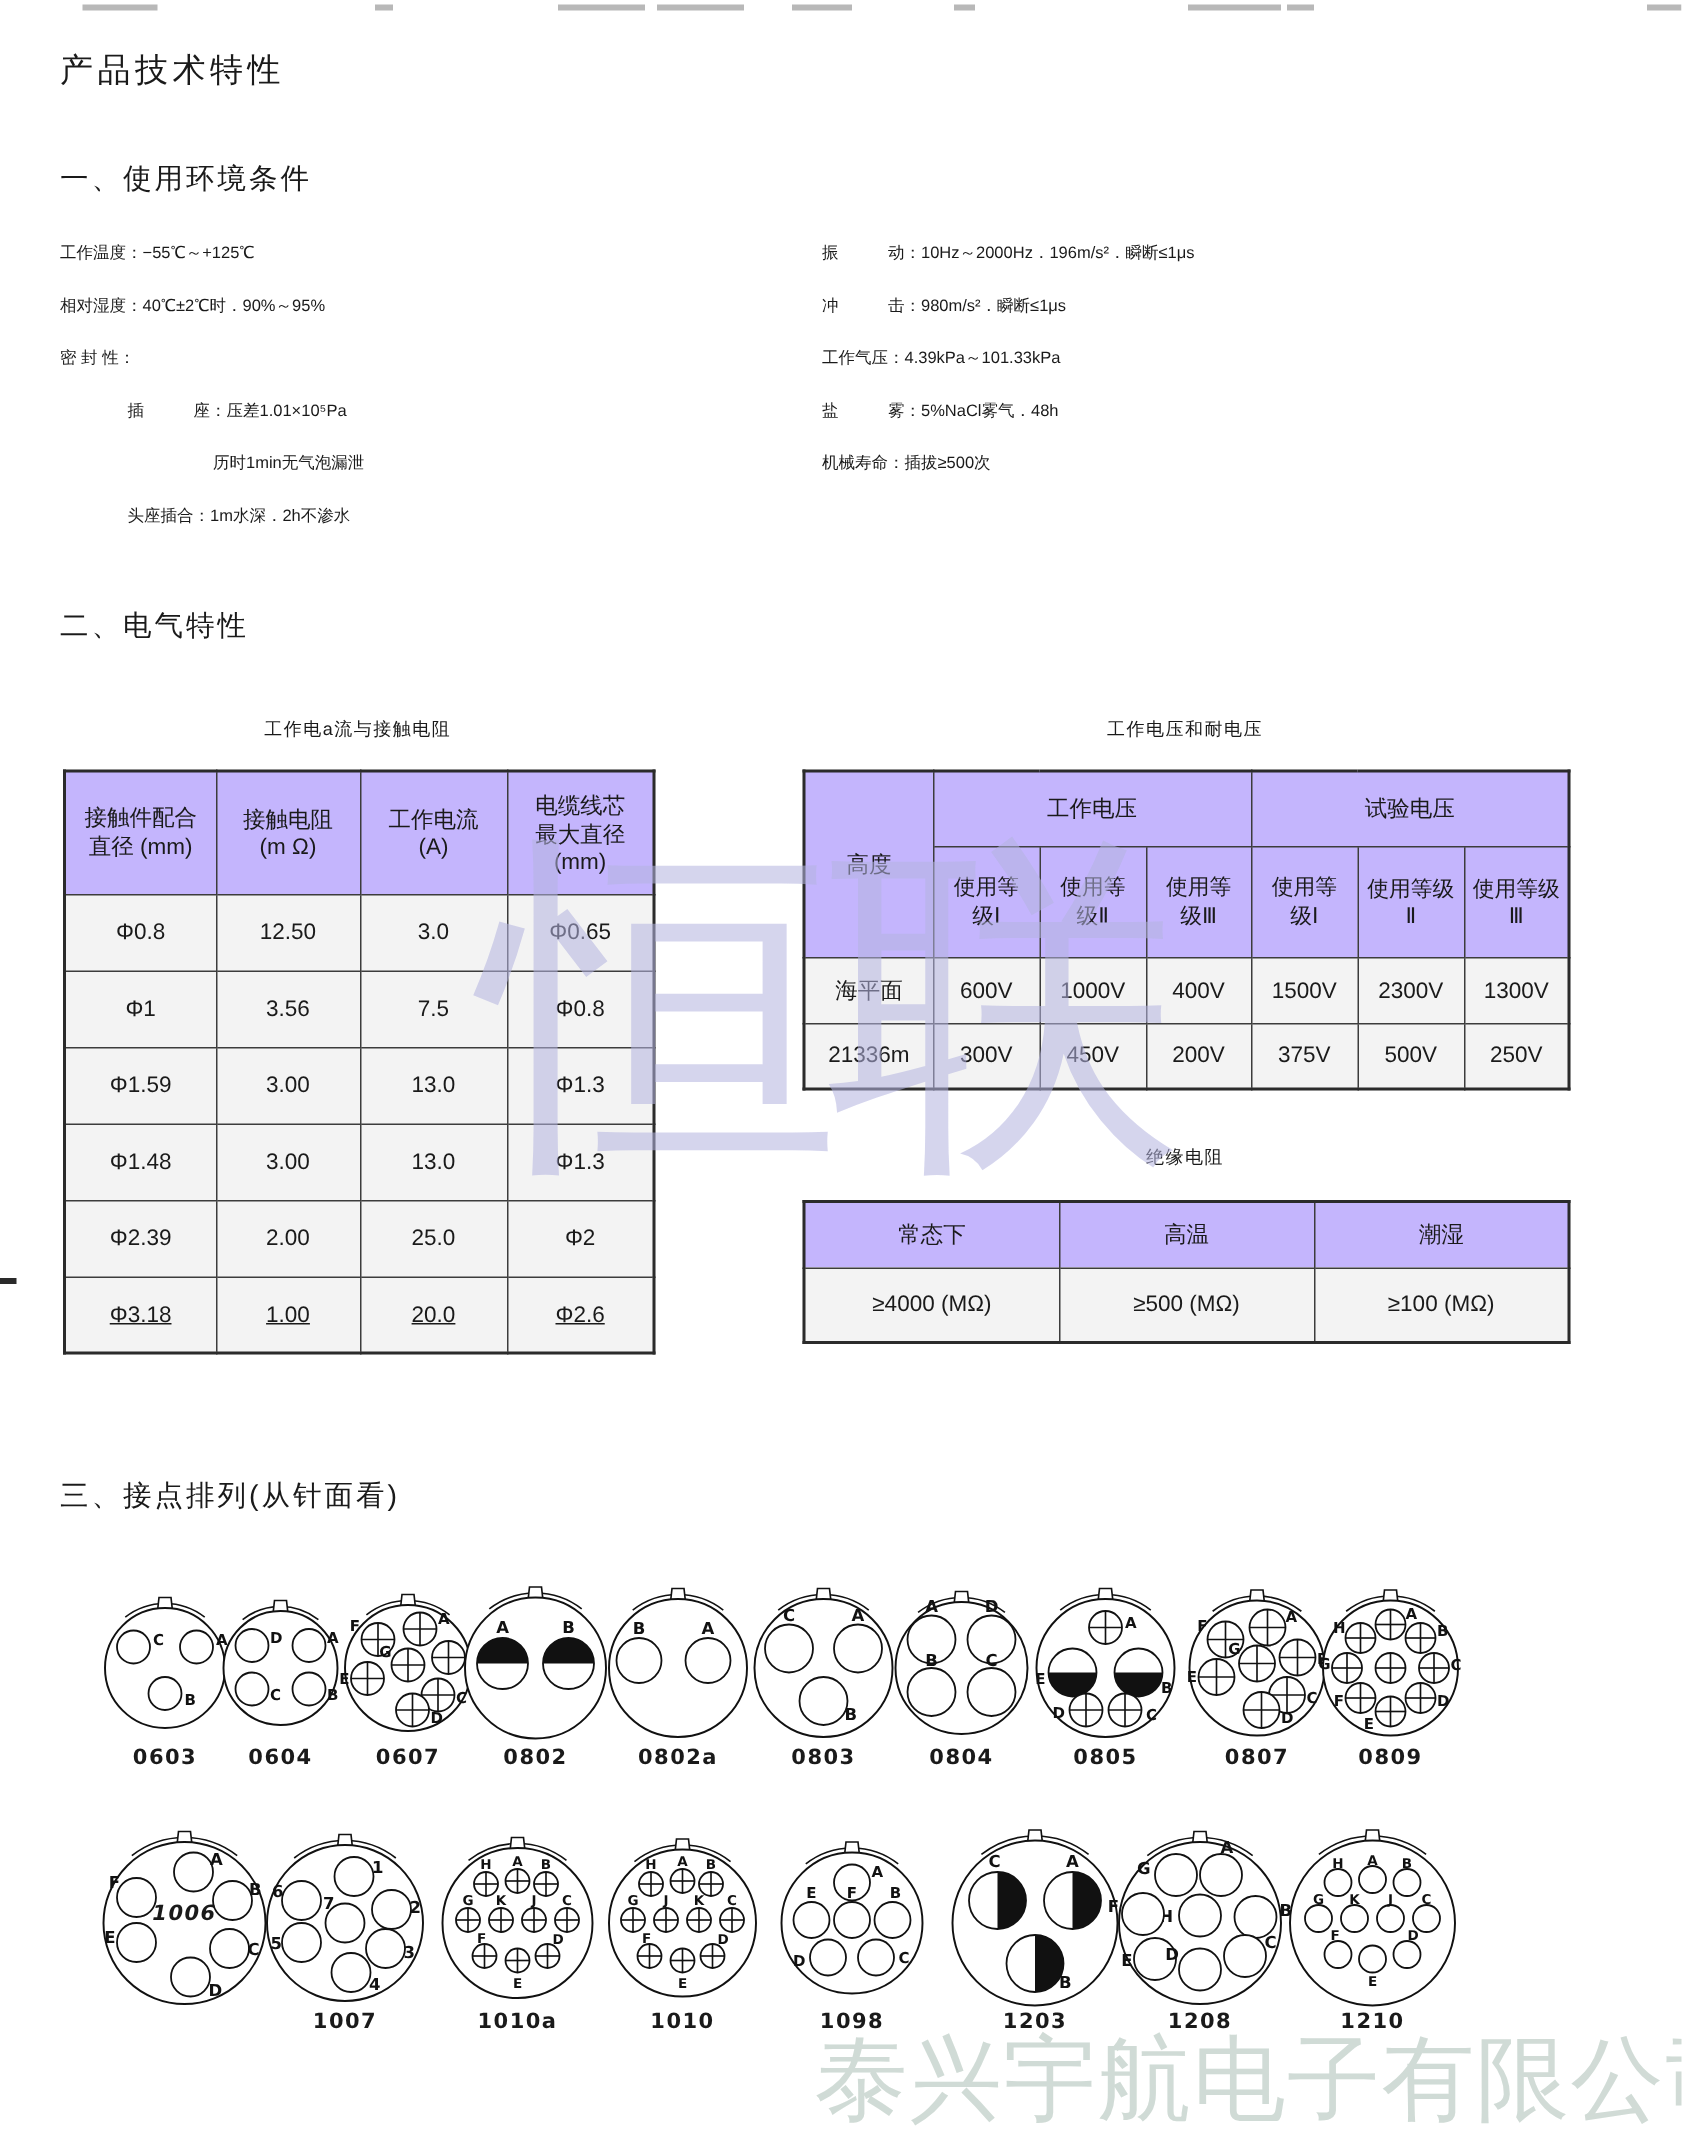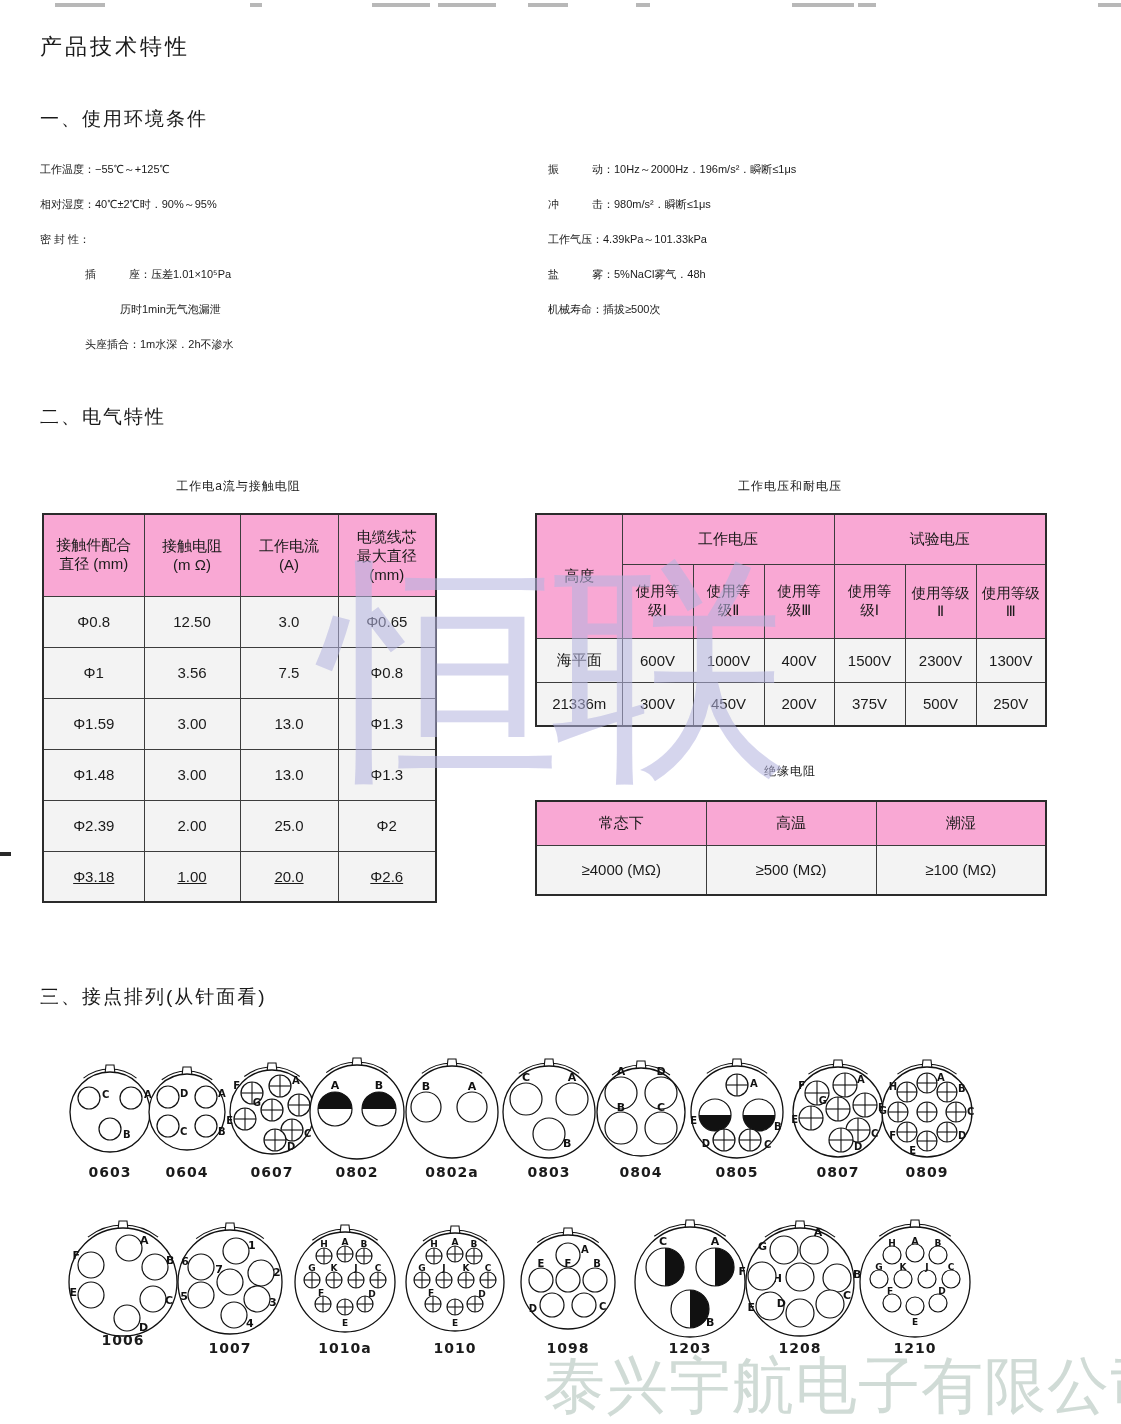--- a/index.html
+++ b/index.html
@@ -10,31 +10,31 @@
   .abs{position:absolute}
   .page-title{left:40px;top:32px;font-size:22px;letter-spacing:3px}
   .sec-heading{font-size:19px;letter-spacing:2px}
   #sec1-heading{left:40px;top:106px}
   #sec2-heading{left:40px;top:404px}
   #sec3-heading{left:40px;top:984px}
   .spec-col{font-size:11px;line-height:35px;white-space:nowrap}
   #env-left{left:40px;top:152px;width:500px}
   #env-right{left:548px;top:152px;width:570px}
   .spec-line.indent-1{margin-left:45px}
-  .spec-line.indent-2{margin-left:80px}
+  .spec-line.indent-2{margin-left:102px}
   .tbl-title{font-size:12px;text-align:center;letter-spacing:1px}
   #table1-title{left:42px;top:478px;width:393px}
   #table2-title{left:535px;top:478px;width:510px}
   #table3-title{left:535px;top:763px;width:510px}
   table.data-table{border-collapse:collapse;table-layout:fixed;position:absolute;
     border:2px solid #2b2b2b;background:#f3f3f3}
   table.data-table th,table.data-table td{
     border:1px solid #3c3c3c;text-align:center;vertical-align:middle;
     font-weight:normal;padding:0 2px}
-  table.data-table th{background:#f9a8d4;font-size:15px;white-space:pre-line}
+  table.data-table th{background:#c4b5fd;font-size:15px;white-space:pre-line}
   table.data-table td{background:#f3f3f3;font-size:15px}
   #table1{left:42px;top:513px;width:393px}
   #table2{left:535px;top:513px;width:510px}
   #table2 th.sub{font-size:14.5px}
   #table3{left:535px;top:800px;width:510px}
   .wm-center{left:322px;top:548px;font-size:238px;line-height:1.05;
     color:#b4b4e0;opacity:.55;font-family:"Liberation Serif",serif;
     letter-spacing:-8px;pointer-events:none;z-index:6;white-space:nowrap}
   .wm-bottom{left:543px;top:1344px;font-size:62px;color:#ccd8d2;opacity:.9;
     font-family:"Liberation Serif",serif;letter-spacing:1px;pointer-events:none;
@@ -441,21 +441,21 @@
       <text x="43" y="-22" text-anchor="start" dominant-baseline="central" fill="#111" font-family="DejaVu Sans, sans-serif" font-size="11" font-weight="bold">B</text>
       <circle cx="30" cy="17" r="13" fill="#fff" stroke="#111" stroke-width="1.2"></circle>
       <text x="42" y="18" text-anchor="start" dominant-baseline="central" fill="#111" font-family="DejaVu Sans, sans-serif" font-size="11" font-weight="bold">C</text>
       <circle cx="4" cy="36" r="13" fill="#fff" stroke="#111" stroke-width="1.2"></circle>
       <text x="16" y="45" text-anchor="start" dominant-baseline="central" fill="#111" font-family="DejaVu Sans, sans-serif" font-size="11" font-weight="bold">D</text>
       <circle cx="-32" cy="13" r="13" fill="#fff" stroke="#111" stroke-width="1.2"></circle>
       <text x="-46" y="10" text-anchor="end" dominant-baseline="central" fill="#111" font-family="DejaVu Sans, sans-serif" font-size="11" font-weight="bold">E</text>
       <circle cx="-32" cy="-17" r="13" fill="#fff" stroke="#111" stroke-width="1.2"></circle>
       <text x="-43" y="-27" text-anchor="end" dominant-baseline="central" fill="#111" font-family="DejaVu Sans, sans-serif" font-size="11" font-weight="bold">F</text>
     </svg>
-    <div class="caption" style="left: 75px; top: 1332px;">1006</div>
+    <div class="caption" style="left: 75px; top: 1268px; font-style: italic;">1006</div>
     <svg class="connector" width="140" height="140" viewBox="-70 -70 140 140" style="left: 160px; top: 1212px;">
       <path d="M -33.88 -43.34 A 55 55 0 0 1 33.88 -43.34" fill="none" stroke="#111" stroke-width="1.1"></path>
       <polygon points="-5,-50 -4,-59 4,-59 5,-50" fill="#fff" stroke="#111" stroke-width="1.1"></polygon>
       <circle cx="0" cy="0" r="52" fill="#fff" stroke="#111" stroke-width="1.3"></circle>
       <circle cx="6" cy="-31" r="13" fill="#fff" stroke="#111" stroke-width="1.2"></circle>
       <text x="18" y="-37" text-anchor="start" dominant-baseline="central" fill="#111" font-family="DejaVu Sans, sans-serif" font-size="11" font-weight="bold">1</text>
       <circle cx="31" cy="-9" r="13" fill="#fff" stroke="#111" stroke-width="1.2"></circle>
       <text x="43" y="-10" text-anchor="start" dominant-baseline="central" fill="#111" font-family="DejaVu Sans, sans-serif" font-size="11" font-weight="bold">2</text>
       <circle cx="27" cy="17" r="13" fill="#fff" stroke="#111" stroke-width="1.2"></circle>
       <text x="39" y="20" text-anchor="start" dominant-baseline="central" fill="#111" font-family="DejaVu Sans, sans-serif" font-size="11" font-weight="bold">3</text>

